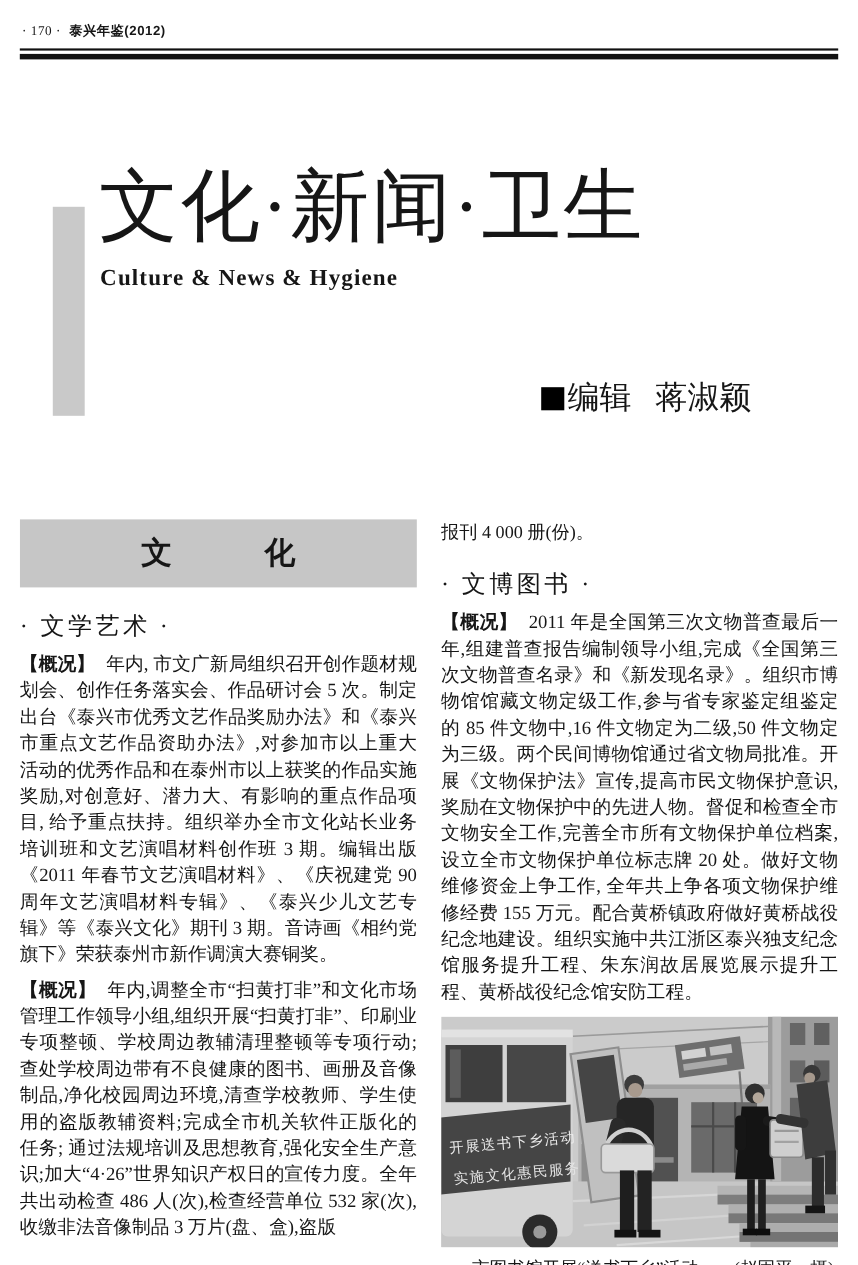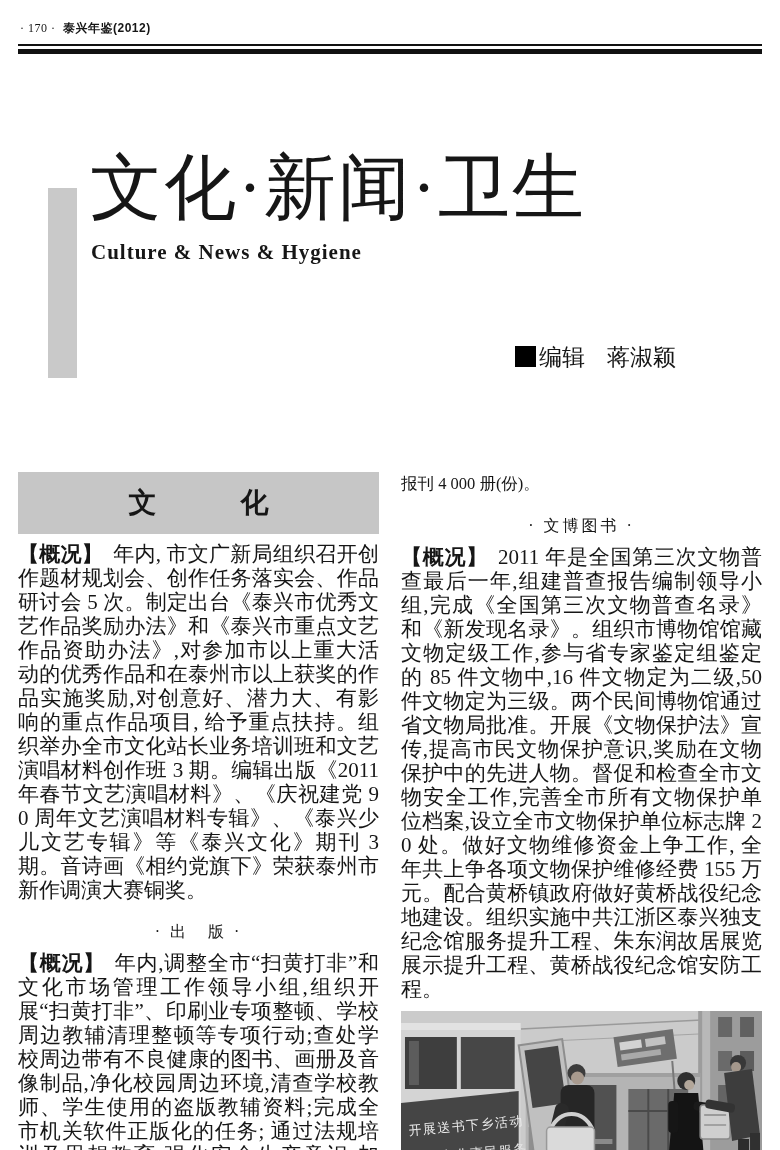--- a/index.html
+++ b/index.html
@@ -29,47 +29,47 @@
     position:absolute; left:90px; top:140px;
     font-size:72px; font-weight:normal; letter-spacing:2px;
     font-family:"Liberation Serif","DejaVu Serif",serif; white-space:nowrap;
   }
   .chapter-subtitle {
     position:absolute; left:91px; top:240px;
     font-size:21px; font-weight:bold; letter-spacing:1px;
     font-family:"Liberation Serif","DejaVu Serif",serif;
   }
   .editor-line {
-    position:absolute; left:515px; top:342px;
-    font-size:23px; white-space:nowrap;
+    position:absolute; left:492px; top:342px;
+    font-size:29px; white-space:nowrap;
   }
   .editor-marker {
     display:inline-block; width:21px; height:21px; background:#000;
     vertical-align:-2px; margin-right:3px;
   }
   .editor-name { margin-left:22px; }
 
   
   .columns {
     position:absolute; left:18px; top:472px; width:744px; height:678px;
     display:flex; gap:22px; overflow:hidden;
   }
   .col { width:361px; overflow:hidden; }
 
   .section-banner {
     height:62px; background:#c6c6c6;
     display:flex; align-items:center; justify-content:center;
     font-size:28px; font-weight:bold; white-space:pre;
   }
   .kai-heading {
-    text-align:center; font-size:16px; margin-top:20px; margin-bottom:8px;
+    text-align:left; font-size:22px; margin-top:20px; margin-bottom:8px;
     letter-spacing:3px; white-space:pre;
   }
   .para {
-    font-size:21px; line-height:24px; text-align:justify;
+    font-size:17px; line-height:24px; text-align:justify;
     margin-top:8px; word-break:break-all;
   }
   .ov-label {
     font-family:"Liberation Sans","DejaVu Sans",sans-serif;
     font-weight:700; margin-right:10px;
   }
   .overflow-line { font-size:16.5px; line-height:24px; }
 
   
   .photo-figure { margin-top:10px; }
@@ -96,25 +96,25 @@
 <div class="chapter-subtitle">Culture &amp; News &amp; Hygiene</div>
 <div class="editor-line">
   <span class="editor-marker"></span><span>编辑</span><span class="editor-name">蒋淑颖</span>
 </div>
 
 <div class="columns">
 
   <div class="col">
     <div class="section-banner">文　　　化</div>
 
+    <div class="kai-heading">· 文学艺术 ·</div>
     <p class="para">
       <span class="ov-label">【概况】</span><span>年内, 市文广新局组织召开创作题材规划会、创作任务落实会、作品研讨会 5 次。制定出台《泰兴市优秀文艺作品奖励办法》和《泰兴市重点文艺作品资助办法》,对参加市以上重大活动的优秀作品和在泰州市以上获奖的作品实施奖励,对创意好、潜力大、有影响的重点作品项目, 给予重点扶持。组织举办全市文化站长业务培训班和文艺演唱材料创作班 3 期。编辑出版《2011 年春节文艺演唱材料》、《庆祝建党 90 周年文艺演唱材料专辑》、《泰兴少儿文艺专辑》等《泰兴文化》期刊 3 期。音诗画《相约党旗下》荣获泰州市新作调演大赛铜奖。</span>
     </p>
 
-    <div class="kai-heading">· 出　版 ·</div>
     <p class="para">
       <span class="ov-label">【概况】</span><span>年内,调整全市“扫黄打非”和文化市场管理工作领导小组,组织开展“扫黄打非”、印刷业专项整顿、学校周边教辅清理整顿等专项行动;查处学校周边带有不良健康的图书、画册及音像制品,净化校园周边环境,清查学校教师、学生使用的盗版教辅资料;完成全市机关软件正版化的任务; 通过法规培训及思想教育,强化安全生产意识;加大“4·26”世界知识产权日的宣传力度。全年共出动检查 486 人(次),检查经营单位 532 家(次),收缴非法音像制品 3 万片(盘、盒),盗版</span>
     </p>
   </div>
 
   <div class="col">
     <div class="overflow-line">报刊 4 000 册(份)。</div>
 
     <div class="kai-heading">· 文博图书 ·</div>
     <p class="para">

